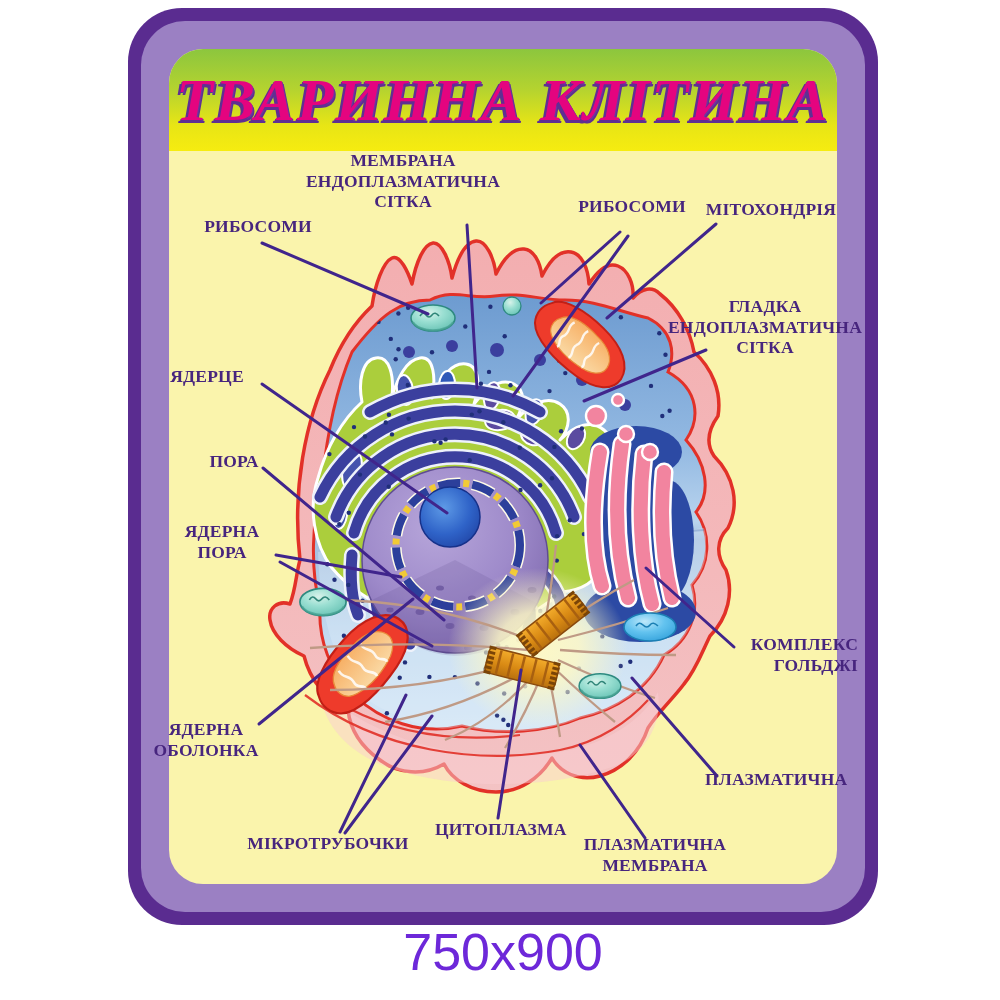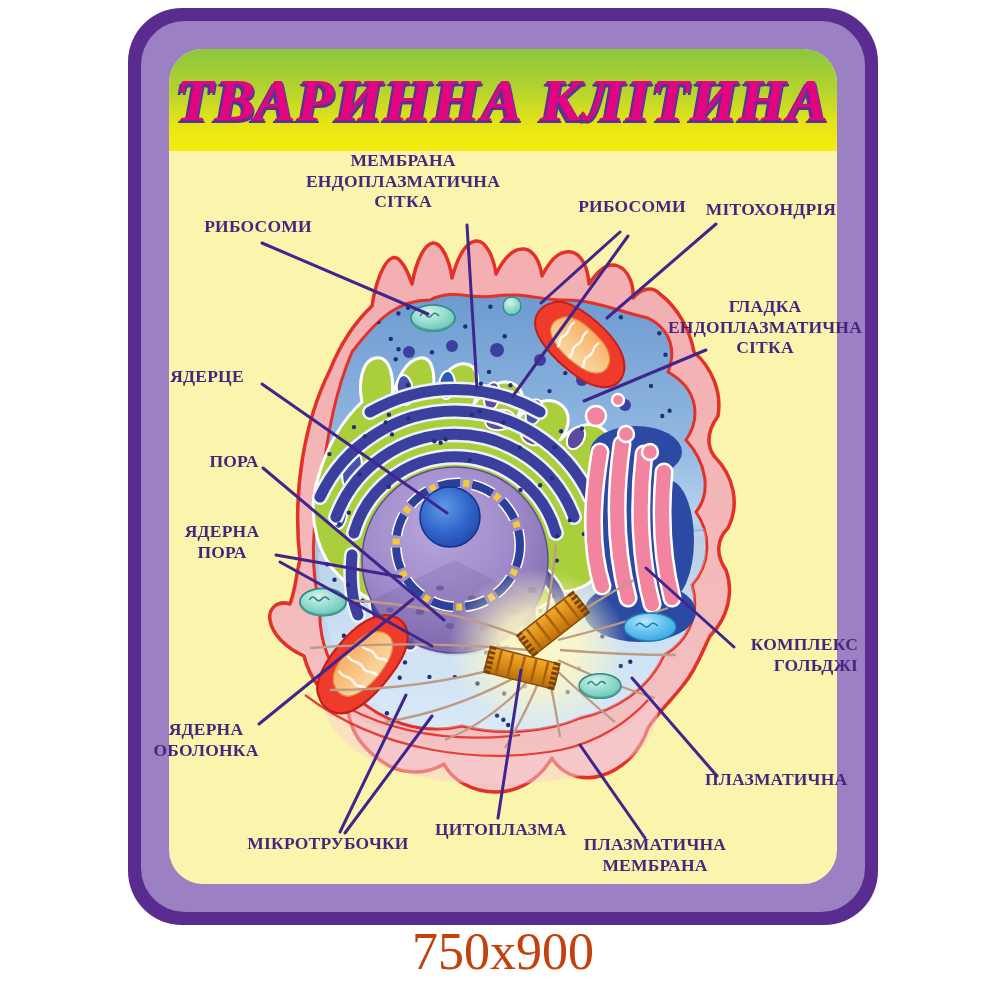--- a/index.html
+++ b/index.html
@@ -29,21 +29,21 @@
   #lbl-nucleolus{left:152px;top:366px;width:110px}
   #lbl-nucleus{left:179px;top:451px;width:110px}
   #lbl-pore{left:164px;top:521px;width:116px}
   #lbl-golgi{left:738px;top:634px;width:120px;text-align:right}
   #lbl-envelope{left:143px;top:719px;width:126px}
   #lbl-cyto{left:705px;top:769px;width:140px}
   #lbl-micro{left:246px;top:833px;width:164px}
   #lbl-centri{left:435px;top:819px;width:120px}
   #lbl-plasma{left:577px;top:834px;width:156px}
   .footer{position:absolute;left:153px;top:922px;width:700px;text-align:center;
-       font-family:Liberation Serif, serif;font-size:52px;color:#c2410c;}
+       font-family:Liberation Sans, sans-serif;font-size:52px;color:#6d28d9;}
 </style>
 </head>
 <body>
 
 <div class="page">
 
   <div class="poster-outer">
     <div class="poster-mid">
       <div class="poster-inner">
         <div class="header">

